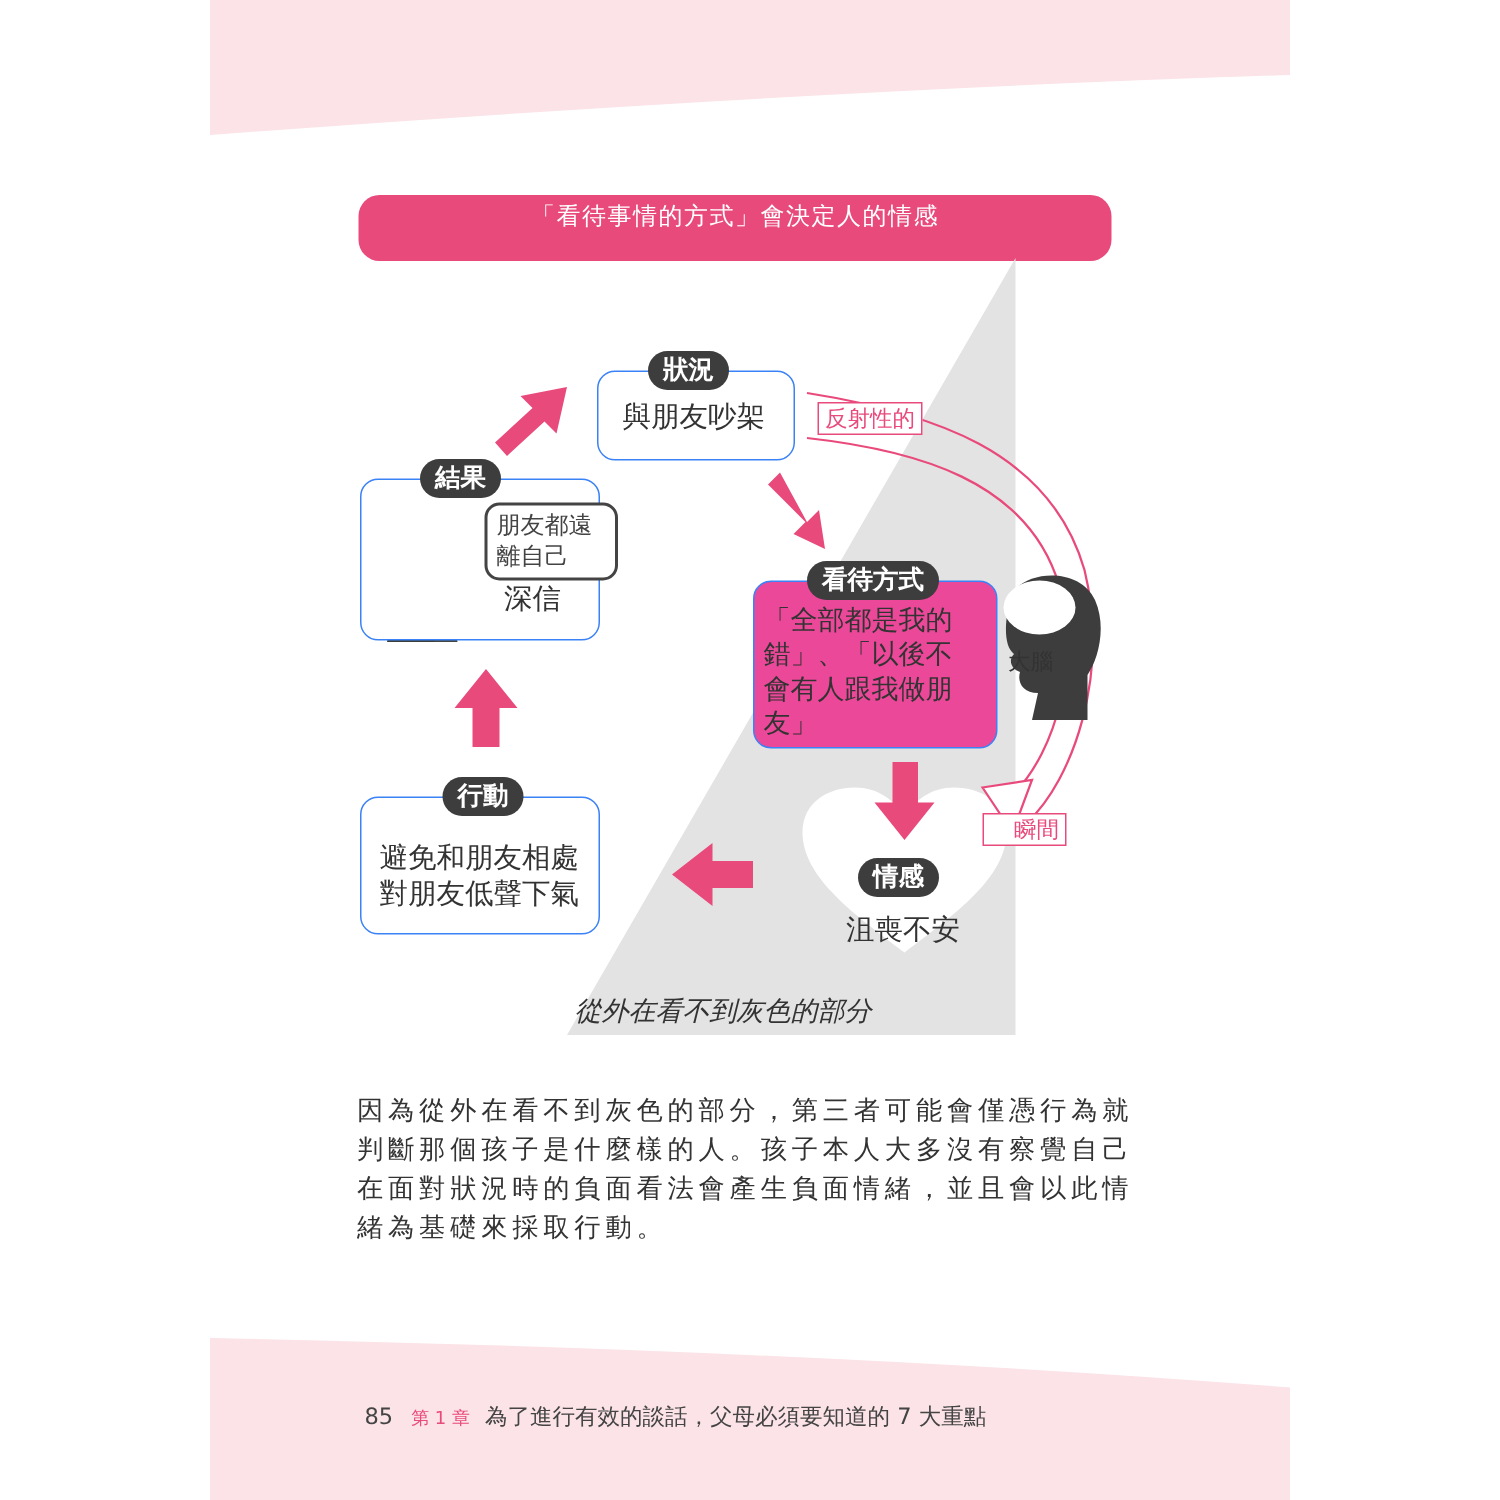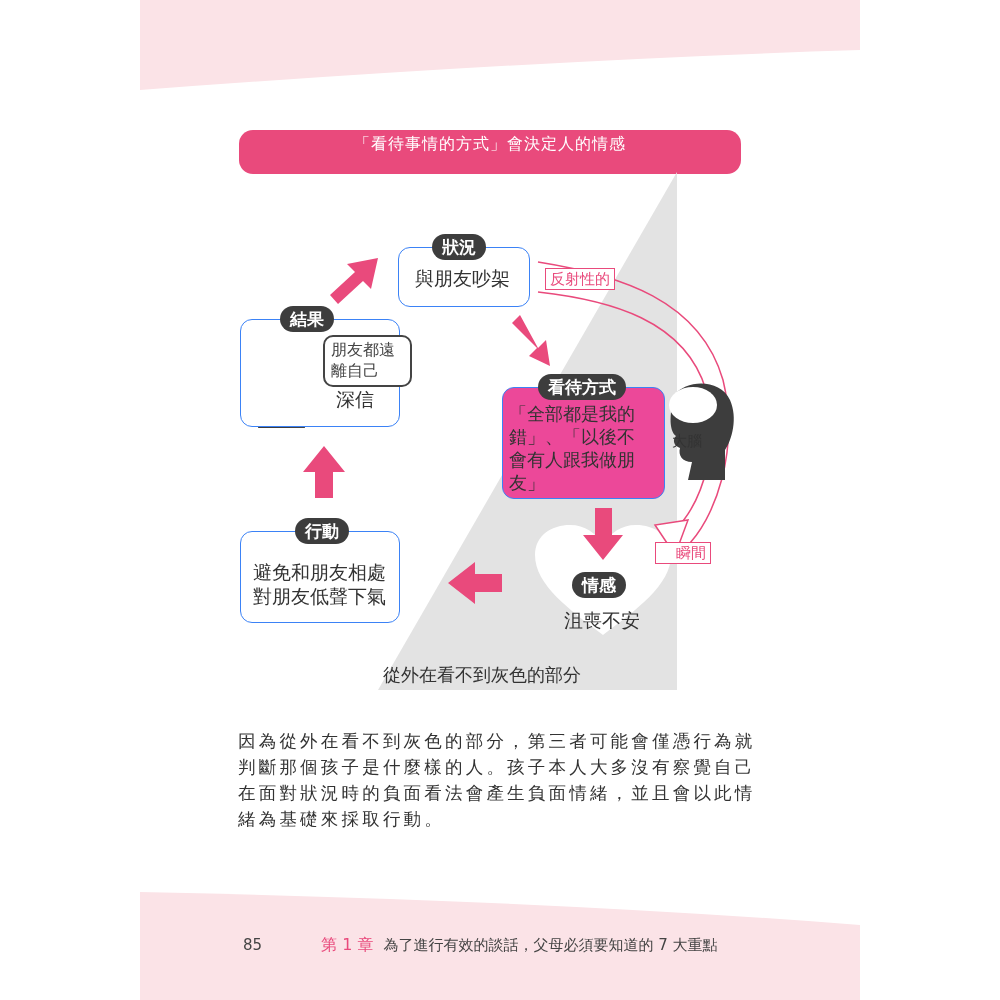--- a/index.html
+++ b/index.html
@@ -17,21 +17,21 @@
   .txt { position:absolute; font-size:19px; color:#333; line-height:24px; }
   .pinklbl { position:absolute; color:#e94a7c; font-size:15px; border:1.5px solid #e94a7c; background:#fff;
              padding:1px 4px; line-height:18px; }
   .bubble { position:absolute; border:2.5px solid #444; border-radius:10px; background:#fff; box-sizing:border-box;
             font-size:16px; color:#444; line-height:21px; padding:2px 6px; }
   .body-text { position:absolute; left:98px; top:728px; width:520px; font-family:"DejaVu Serif", serif;
                font-size:17.5px; line-height:26px; color:#333; letter-spacing:3.2px; }
   .ref { position:absolute; left:110px; top:842px; font-size:15.5px; color:#555; letter-spacing:-0.3px; }
   .footer { position:absolute; left:103px; top:935px; font-size:15px; color:#444; }
   .footer .num { margin-right:12px; }
-  .footer .chap { color:#e94a7c; font-size:16px; margin-right:10px;margin-left:47px; }
+  .footer .chap { color:#e94a7c; font-size:12px; margin-right:10px; }
 </style>
 </head>
 <body>
 
 <div class="page">
 
   <svg class="wave" width="720" height="1000">
     <path d="M0,0 L720,0 L720,50 Q400,60 0,90 Z" fill="#fbe3e7"></path>
     <path d="M0,892 Q400,900 720,925 L720,1000 L0,1000 Z" fill="#fbe3e7"></path>
   </svg>
@@ -102,20 +102,20 @@
   <div class="txt" style="left:424px;top:608px;">沮喪不安</div>
 
   <div class="box" style="left:100px;top:531px;width:160px;height:92px;">
     <div class="txt" style="left:12px;top:28px;">
       <div>避免和朋友相處</div>
       <div>對朋友低聲下氣</div>
     </div>
   </div>
   <div class="tag" style="left:155px;top:518px;">行動</div>
 
-  <div class="txt" style="left:243px;top:663px;font-size:18px;">從外在看不到灰色的部分</div>
+  <div class="txt" style="left:243px;top:663px;font-size:18px;font-style:italic;">從外在看不到灰色的部分</div>
 
   <div class="body-text">因為從外在看不到灰色的部分，第三者可能會僅憑行為就判斷那個孩子是什麼樣的人。孩子本人大多沒有察覺自己在面對狀況時的負面看法會產生負面情緒，並且會以此情緒為基礎來採取行動。</div>
 
   <div class="footer">
     <span class="num">85</span><span class="chap">第 1 章</span><span>為了進行有效的談話，父母必須要知道的 7 大重點</span>
   </div>
 </div>
 
 </body></html>

